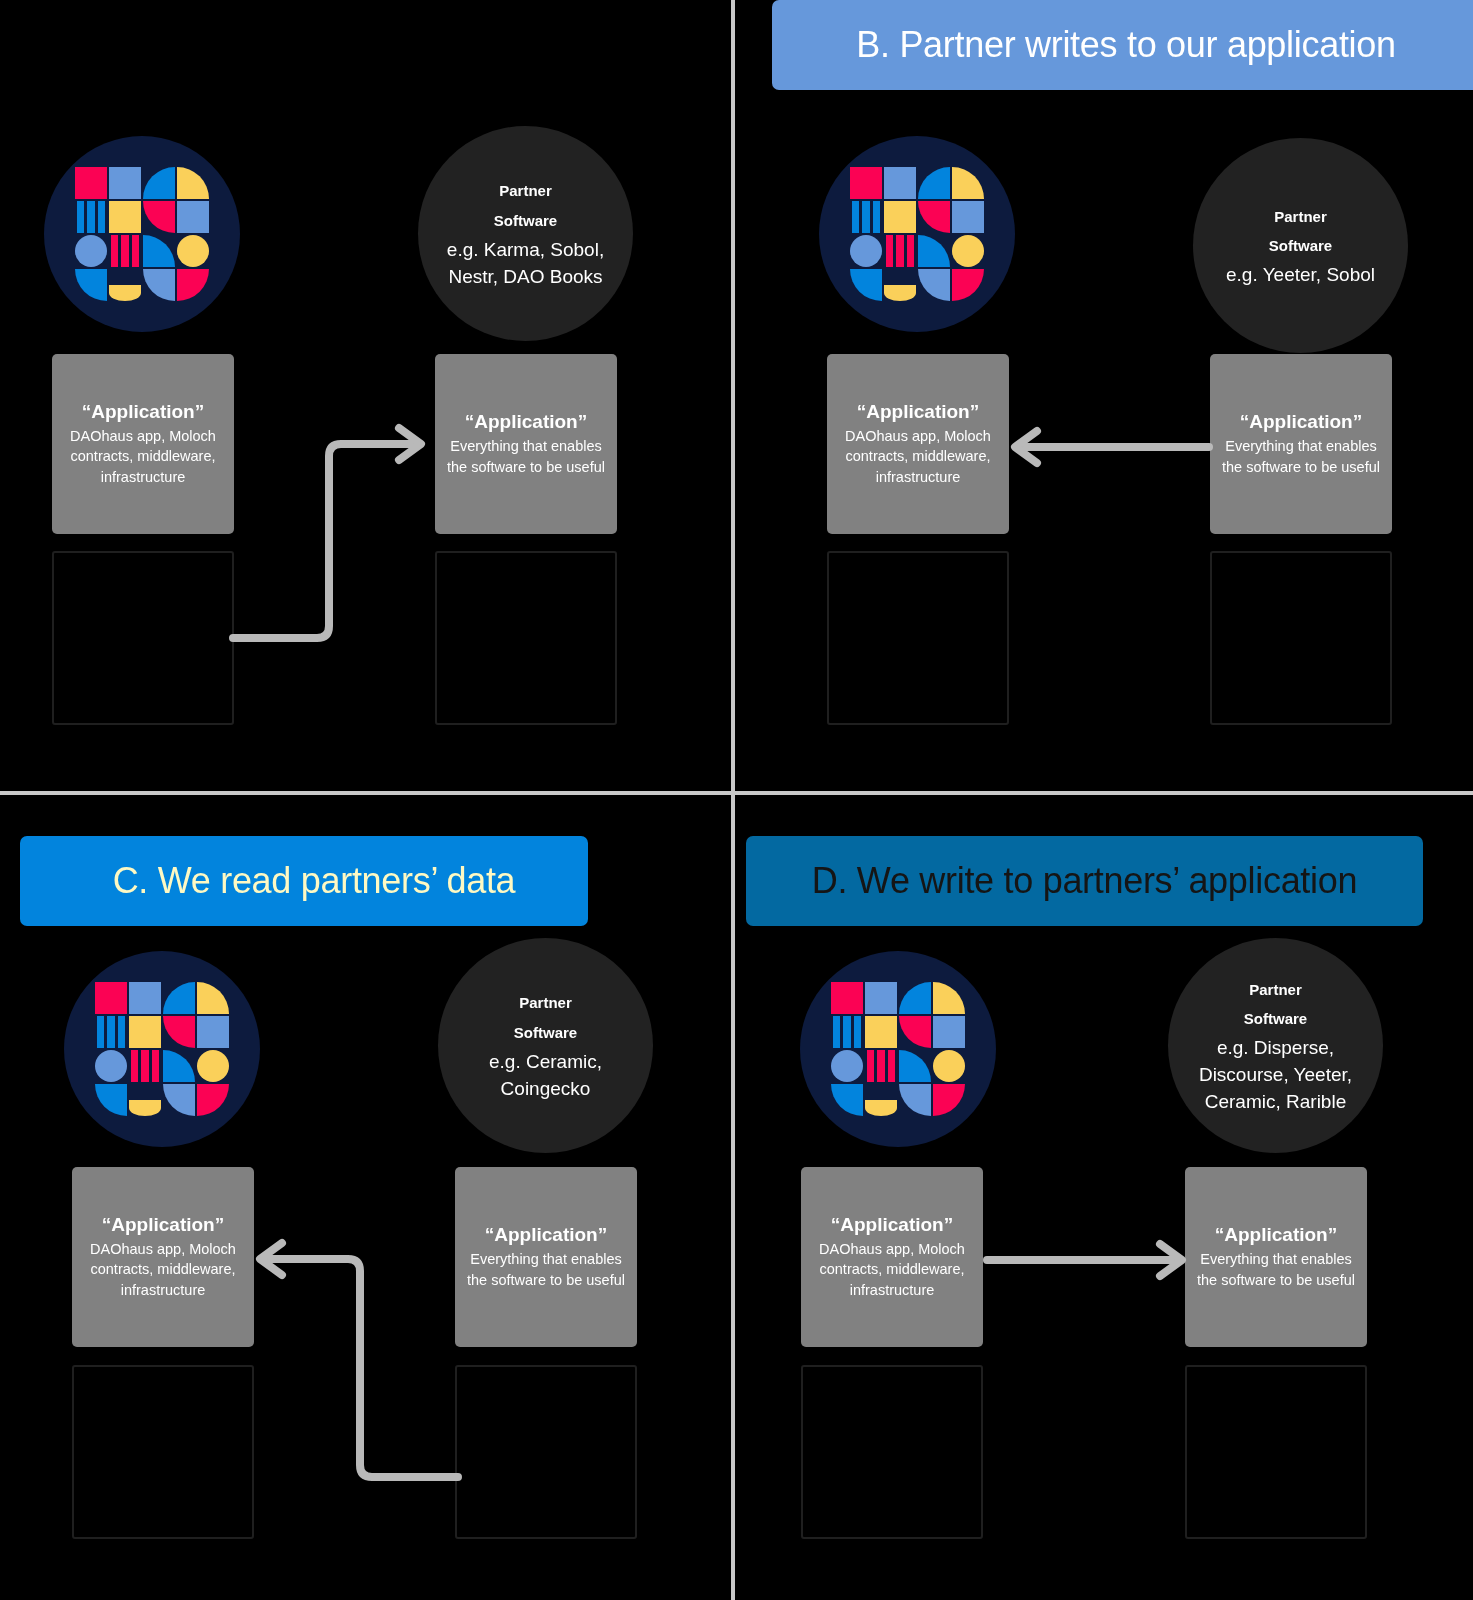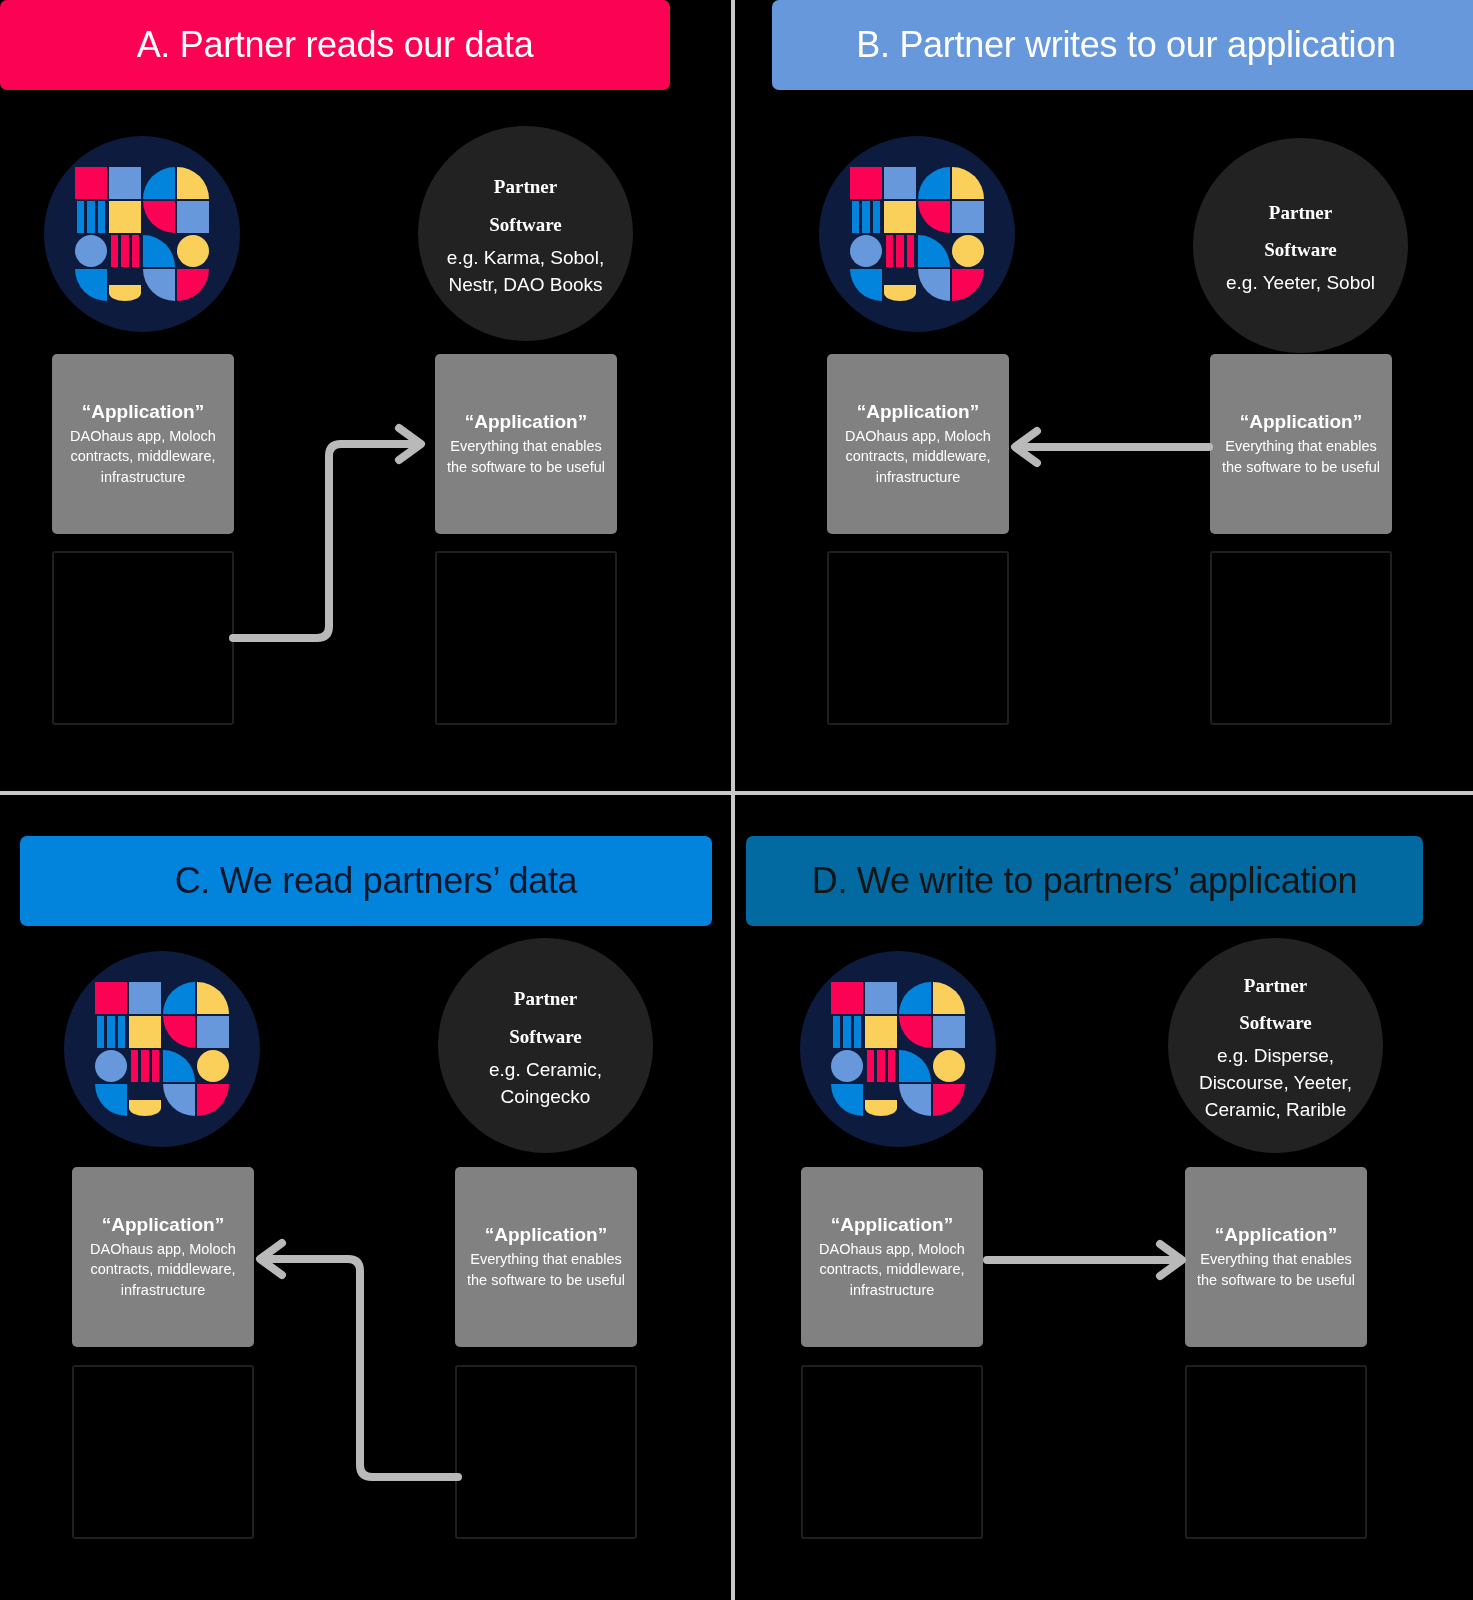--- a/index.html
+++ b/index.html
@@ -44,21 +44,21 @@
     display: flex;
     align-items: center;
     justify-content: center;
     font-size: 36px;
     font-weight: 400;
     letter-spacing: -0.3px;
     white-space: nowrap;
   }
   #header-a { left: 0px;  top: 0px;  width: 670px; background: #fb0254; color: #ffffff; }
   #header-b { left: 37px; top: 0px;  width: 708px; background: #6698db; color: #ffffff; }
-  #header-c { left: 20px; top: 41px; width: 692px; background: #0284dd; color: #0f172a; padding-left: 20px; }
+  #header-c { left: 20px; top: 41px; width: 568px; background: #0284dd; color: #fef9c3; padding-left: 20px; }
   #header-d { left: 11px; top: 41px; width: 677px; background: #0369a1; color: #151515; }
 
   
   .logo-circle {
     position: absolute;
     width: 196px; height: 196px;
     border-radius: 50%;
     background: #0d1b3e;
     display: flex;
     align-items: center;
@@ -89,21 +89,21 @@
     border-radius: 50%;
     background: #222222;
     display: flex;
     flex-direction: column;
     align-items: center;
     justify-content: center;
     text-align: center;
     color: #ffffff;
     padding: 0 18px;
   }
-  .partner-title { font-size: 19px; font-weight: 700; line-height: 1.95; font-family: Liberation Serif, serif; }
+  .partner-title { font-size: 15px; font-weight: 700; line-height: 1.95; }
   .partner-sub   { font-size: 19px; font-weight: 400; line-height: 1.42; margin-top: 2px; }
 
   
   .app-card {
     position: absolute;
     width: 182px; height: 180px;
     background: #818181;
     border-radius: 5px;
     display: flex;
     flex-direction: column;
@@ -130,21 +130,20 @@
 </style>
 </head>
 <body>
 
 <div class="board">
 
   <div class="divider-v"></div>
   <div class="divider-h"></div>
 
   <div class="quadrant" id="quad-a">
-    <div class="header-bar" id="header-a">A. Partner reads our data</div>
 
     <div class="logo-circle" style="left:44px; top:136px;">
       <div class="logo-grid">
         <div class="cell">
             <div class="sq" style="background:#fb0254"></div>
           </div>
         <div class="cell">
             <div class="sq" style="background:#6698db"></div>
           </div>
         <div class="cell">

